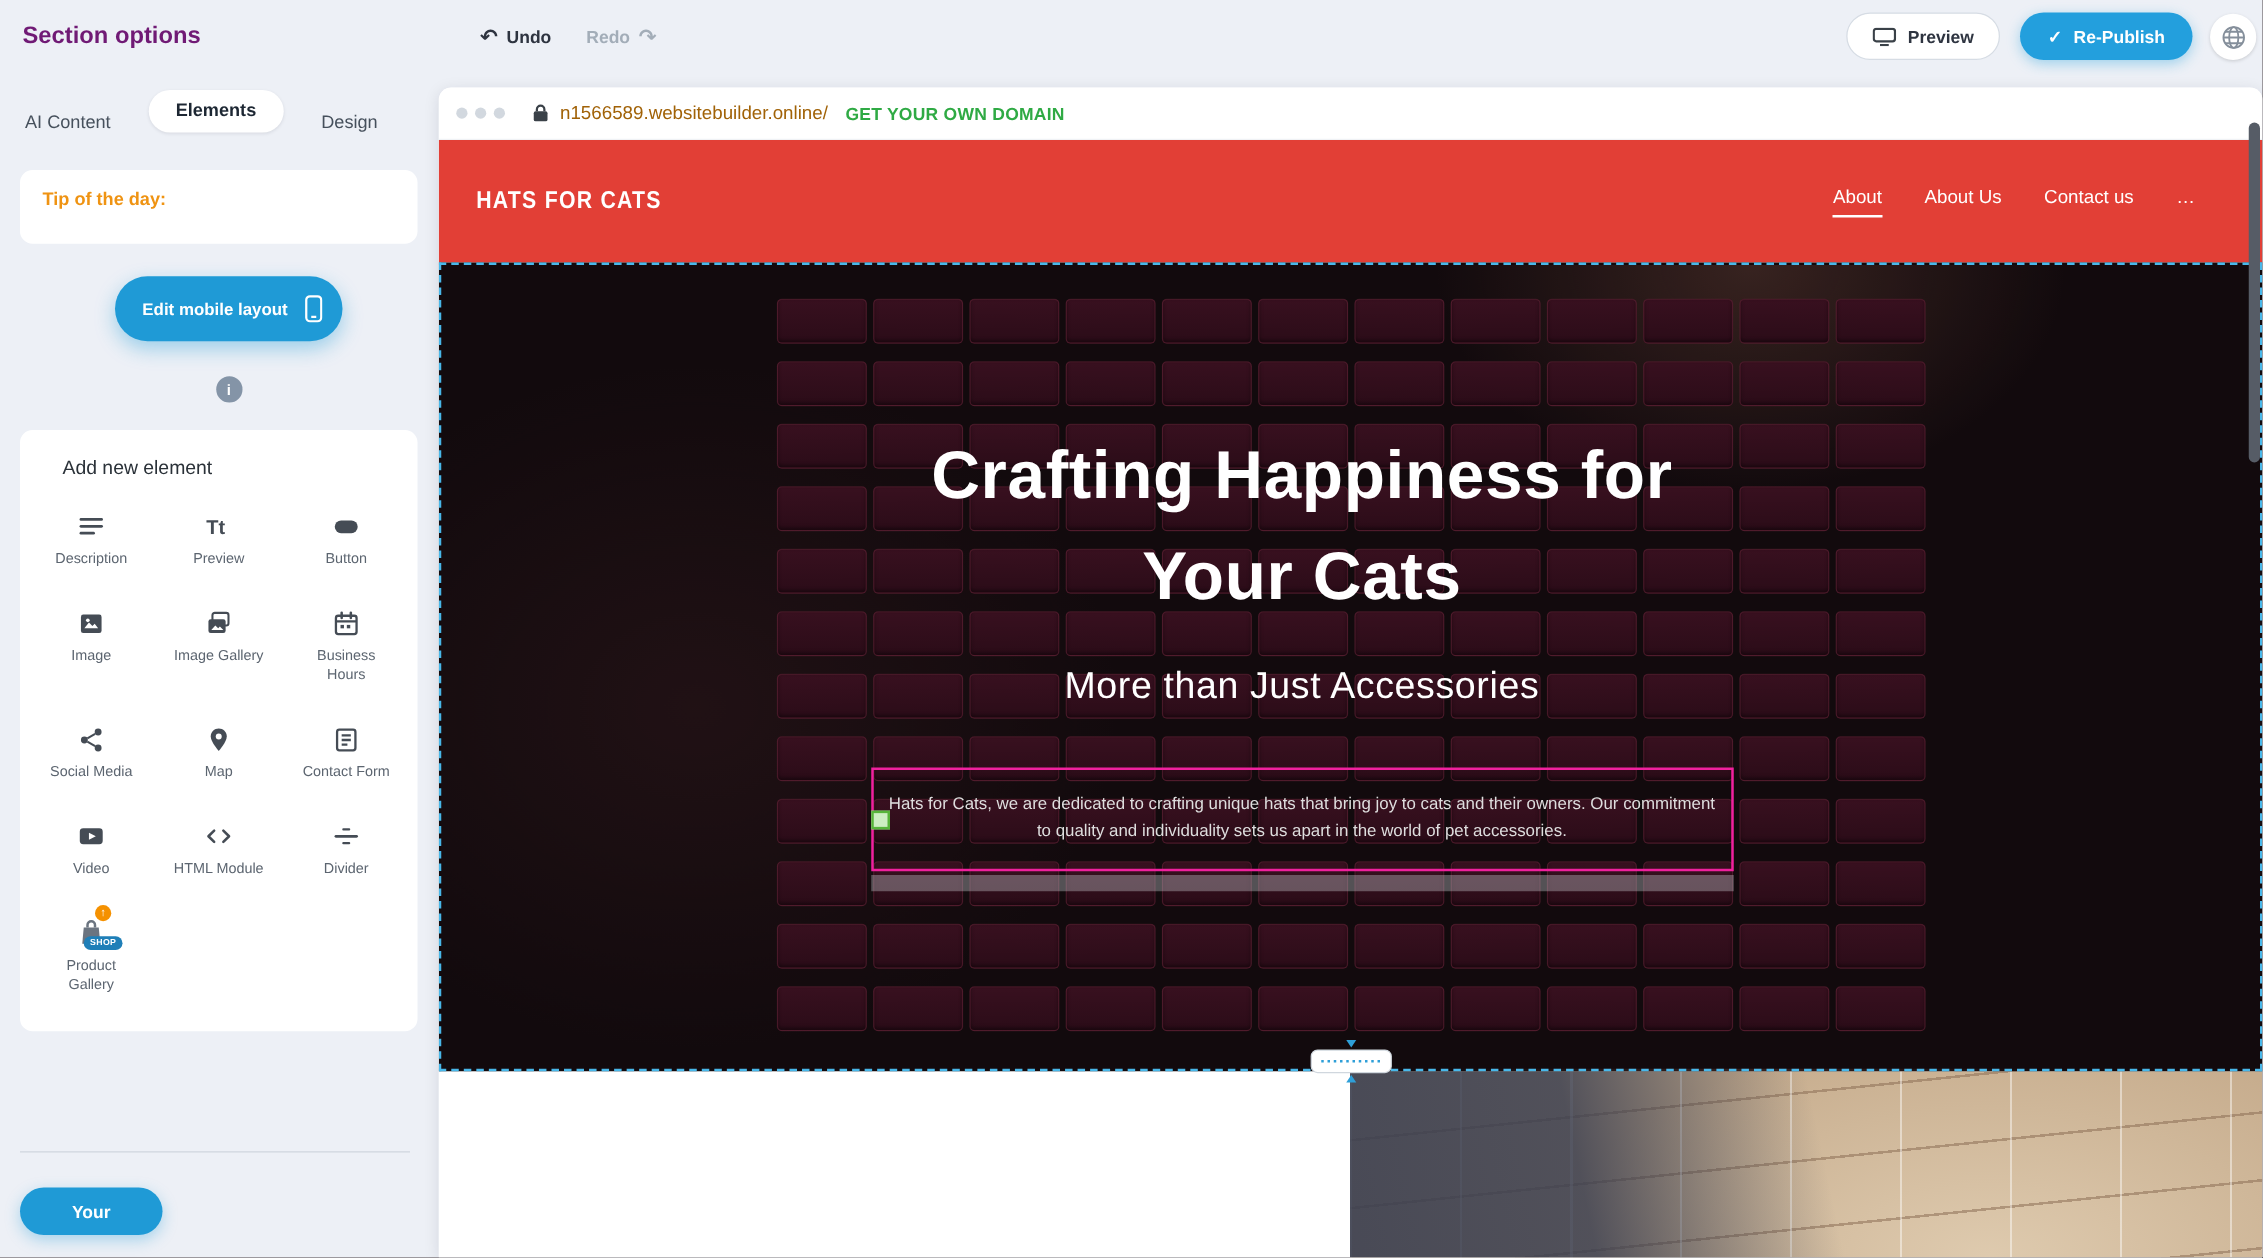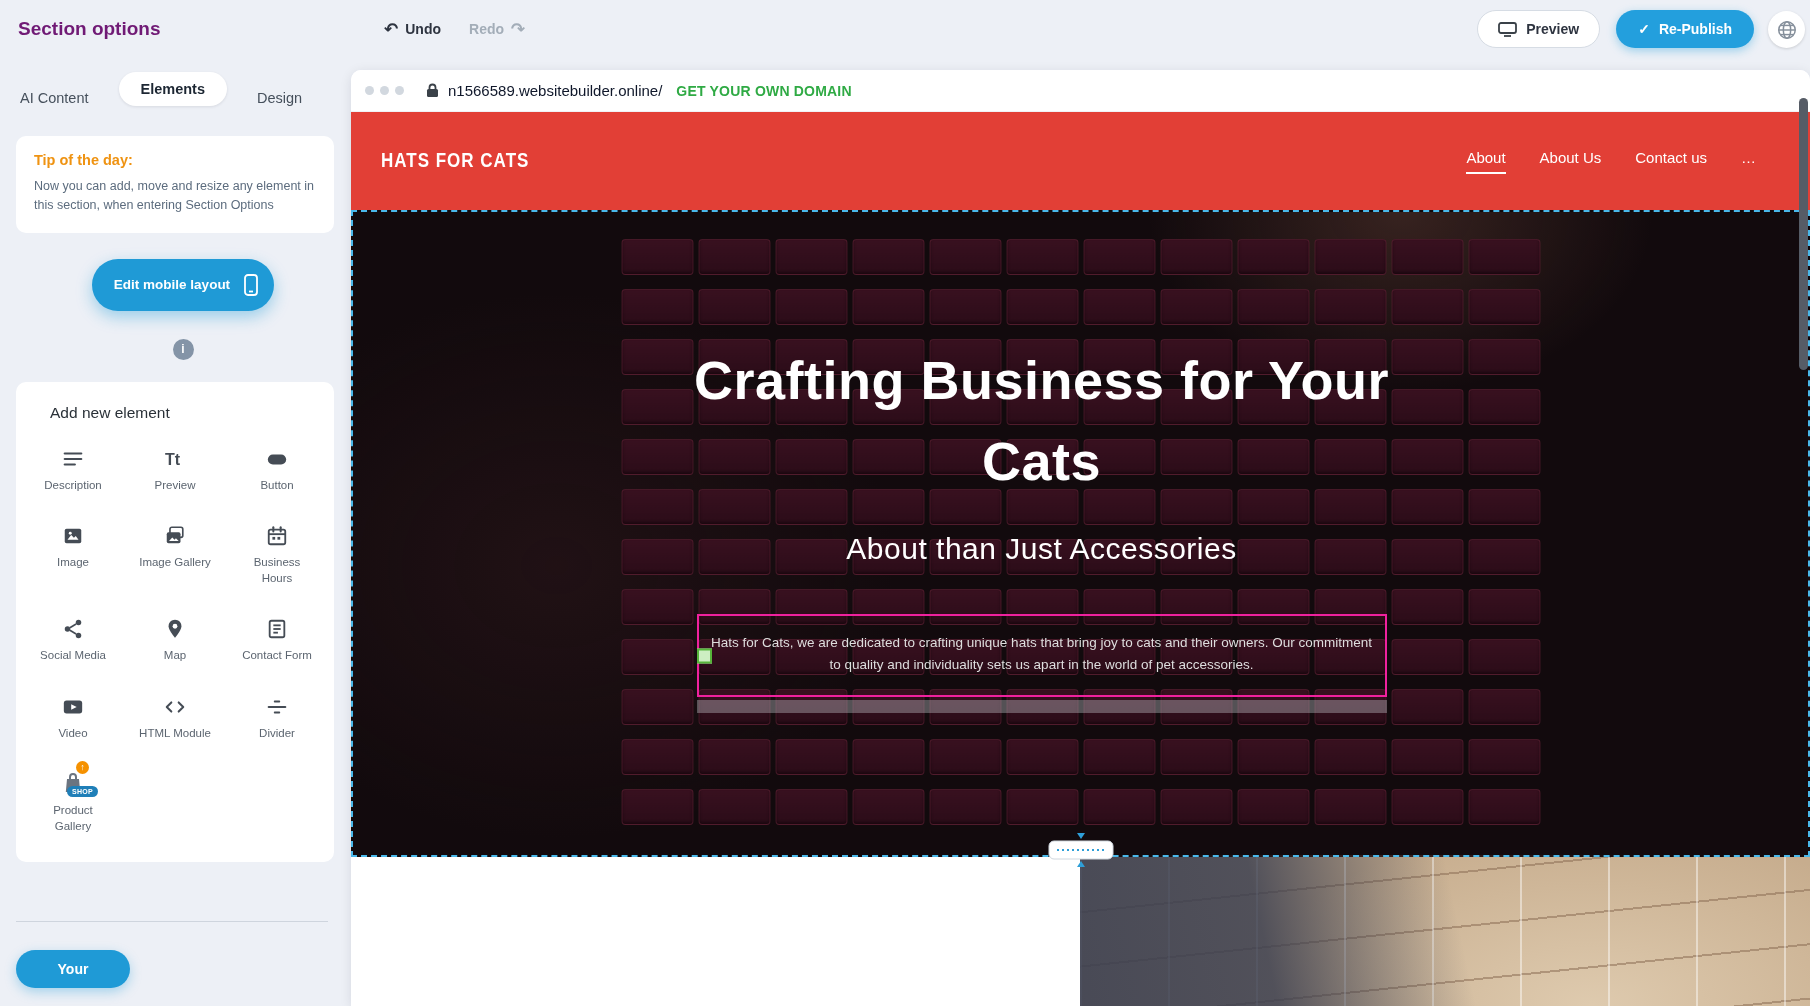--- a/index.html
+++ b/index.html
@@ -41,21 +41,21 @@
   .pg-badge { position:absolute; right:-4px; top:-8px; width:13px; height:13px; border-radius:50%; background:#f59100; color:#fff; font-size:9px; line-height:13px; text-align:center; }
   .sidebar-footer { position:absolute; left:16px; right:22px; bottom:18px; }
   .footer-divider { border:none; border-top:1px solid #cfd5de; margin-bottom:28px; }
   .btn-done { width:114px; height:38px; border-radius:19px; background:#1f9ad6; border:none; color:#fff; font-weight:700; font-size:14px; box-shadow:0 4px 12px rgba(31,154,214,.35); cursor:pointer; }
 
   
   .main { position:absolute; left:351px; top:70px; right:0; bottom:0; background:#fff; border-radius:10px 10px 0 0; overflow:hidden; box-shadow:0 2px 12px rgba(16,24,40,.1); }
   .chrome { height:42px; background:#fff; display:flex; align-items:center; padding:0 14px; border-bottom:1px solid #f0f2f5; }
   .dot { width:9px; height:9px; border-radius:50%; background:#d2d8df; margin-right:6px; }
   .lock { margin-left:16px; margin-right:9px; display:flex; }
-  .url { font-size:15px; color:#0f172a; cursor:pointer; }
+  .url { font-size:15px; color:#a16207; cursor:pointer; }
   .domain-cta { font-size:14px; color:#2faa44; font-weight:700; margin-left:14px; letter-spacing:.2px; cursor:pointer; }
   .site { position:relative; height:calc(100% - 42px); }
 
   .site-header { height:98px; background:#e23f36; display:flex; align-items:center; padding:0 54px 0 30px; }
   .logo { color:#fff; font-weight:700; font-size:17px; letter-spacing:1px; transform:scaleY(1.15); }
   .nav { margin-left:auto; display:flex; gap:34px; align-items:center; color:#fff; font-size:15px; }
   .nav-item { cursor:pointer; padding-bottom:6px; border-bottom:2px solid transparent; }
   .nav-item.active { border-bottom-color:#fff; }
 
   .hero { position:relative; height:647px; border:2px dashed #49b8ea;
@@ -133,21 +133,20 @@
 
   <div class="sidebar">
     <div class="tabs">
       <span class="tab">AI Content</span>
       <span class="tab active">Elements</span>
       <span class="tab">Design</span>
     </div>
 
     <div class="card card-tip">
       <div class="tip-title">Tip of the day:</div>
-      <div class="tip-body">Now you can add, move and resize any element in this section, when entering Section Options</div>
     </div>
 
     <div class="edit-row">
       <button class="btn-edit-mobile">
         <span>Edit mobile layout</span>
         <span style="display:flex;">
           <svg width="14" height="22" viewBox="0 0 14 22" fill="none" stroke="#fff" stroke-width="1.8">
               <rect x="1" y="1" width="12" height="20" rx="3"></rect>
               <line x1="5" y1="17.5" x2="9" y2="17.5"></line>
             </svg>
@@ -487,22 +486,22 @@
             <div class="tile"></div>
             <div class="tile"></div>
             <div class="tile"></div>
             <div class="tile"></div>
             <div class="tile"></div>
             <div class="tile"></div>
             <div class="tile"></div>
             <div class="tile"></div>
           </div>
         <div class="hero-inner">
-          <div class="hero-heading">Crafting Business for Your Cats</div>
-          <div class="hero-sub">About than Just Accessories</div>
+          <div class="hero-heading">Crafting Happiness for Your Cats</div>
+          <div class="hero-sub">More than Just Accessories</div>
           <div class="text-block">
             <span class="handle"></span>
             <p>Hats for Cats, we are dedicated to crafting unique hats that bring joy to cats and their owners. Our commitment to quality and individuality sets us apart in the world of pet accessories.</p>
             <span class="guide-strip"></span>
           </div>
         </div>
         <div class="section-resize">
           <svg width="66" height="36" viewBox="0 0 66 36">
             <path d="M29 1h8l-4 6z" fill="#2e9fd8"></path>
             <rect x="1" y="9" width="64" height="18" rx="5" fill="#fff" stroke="#d0d7de"></rect>

